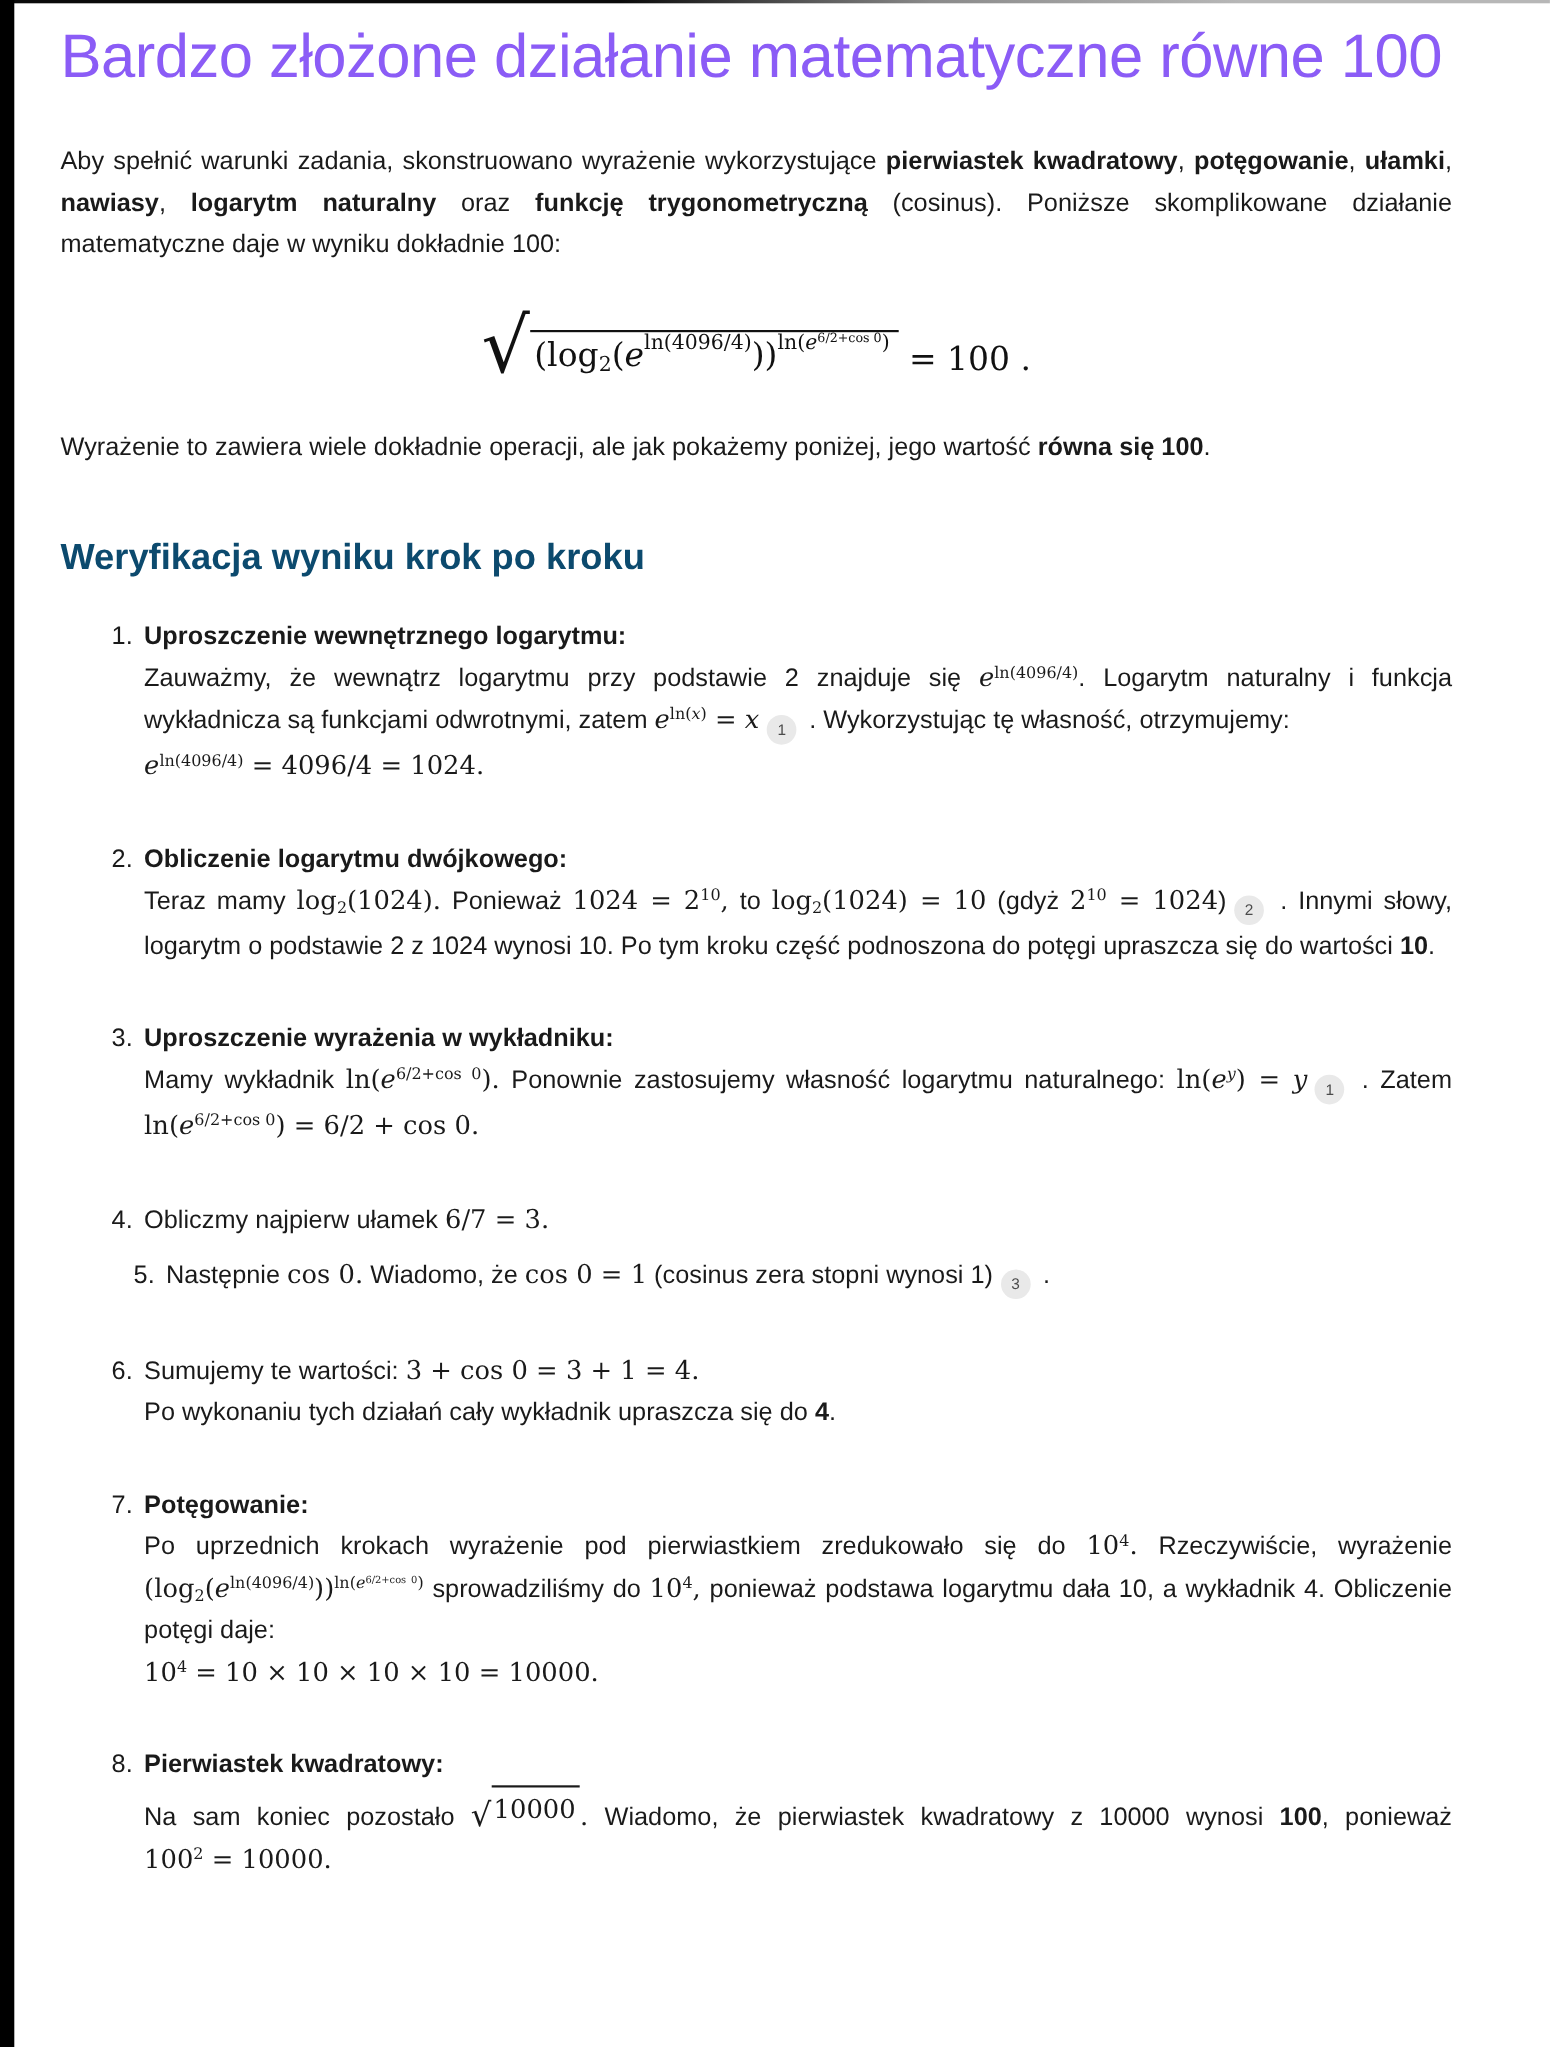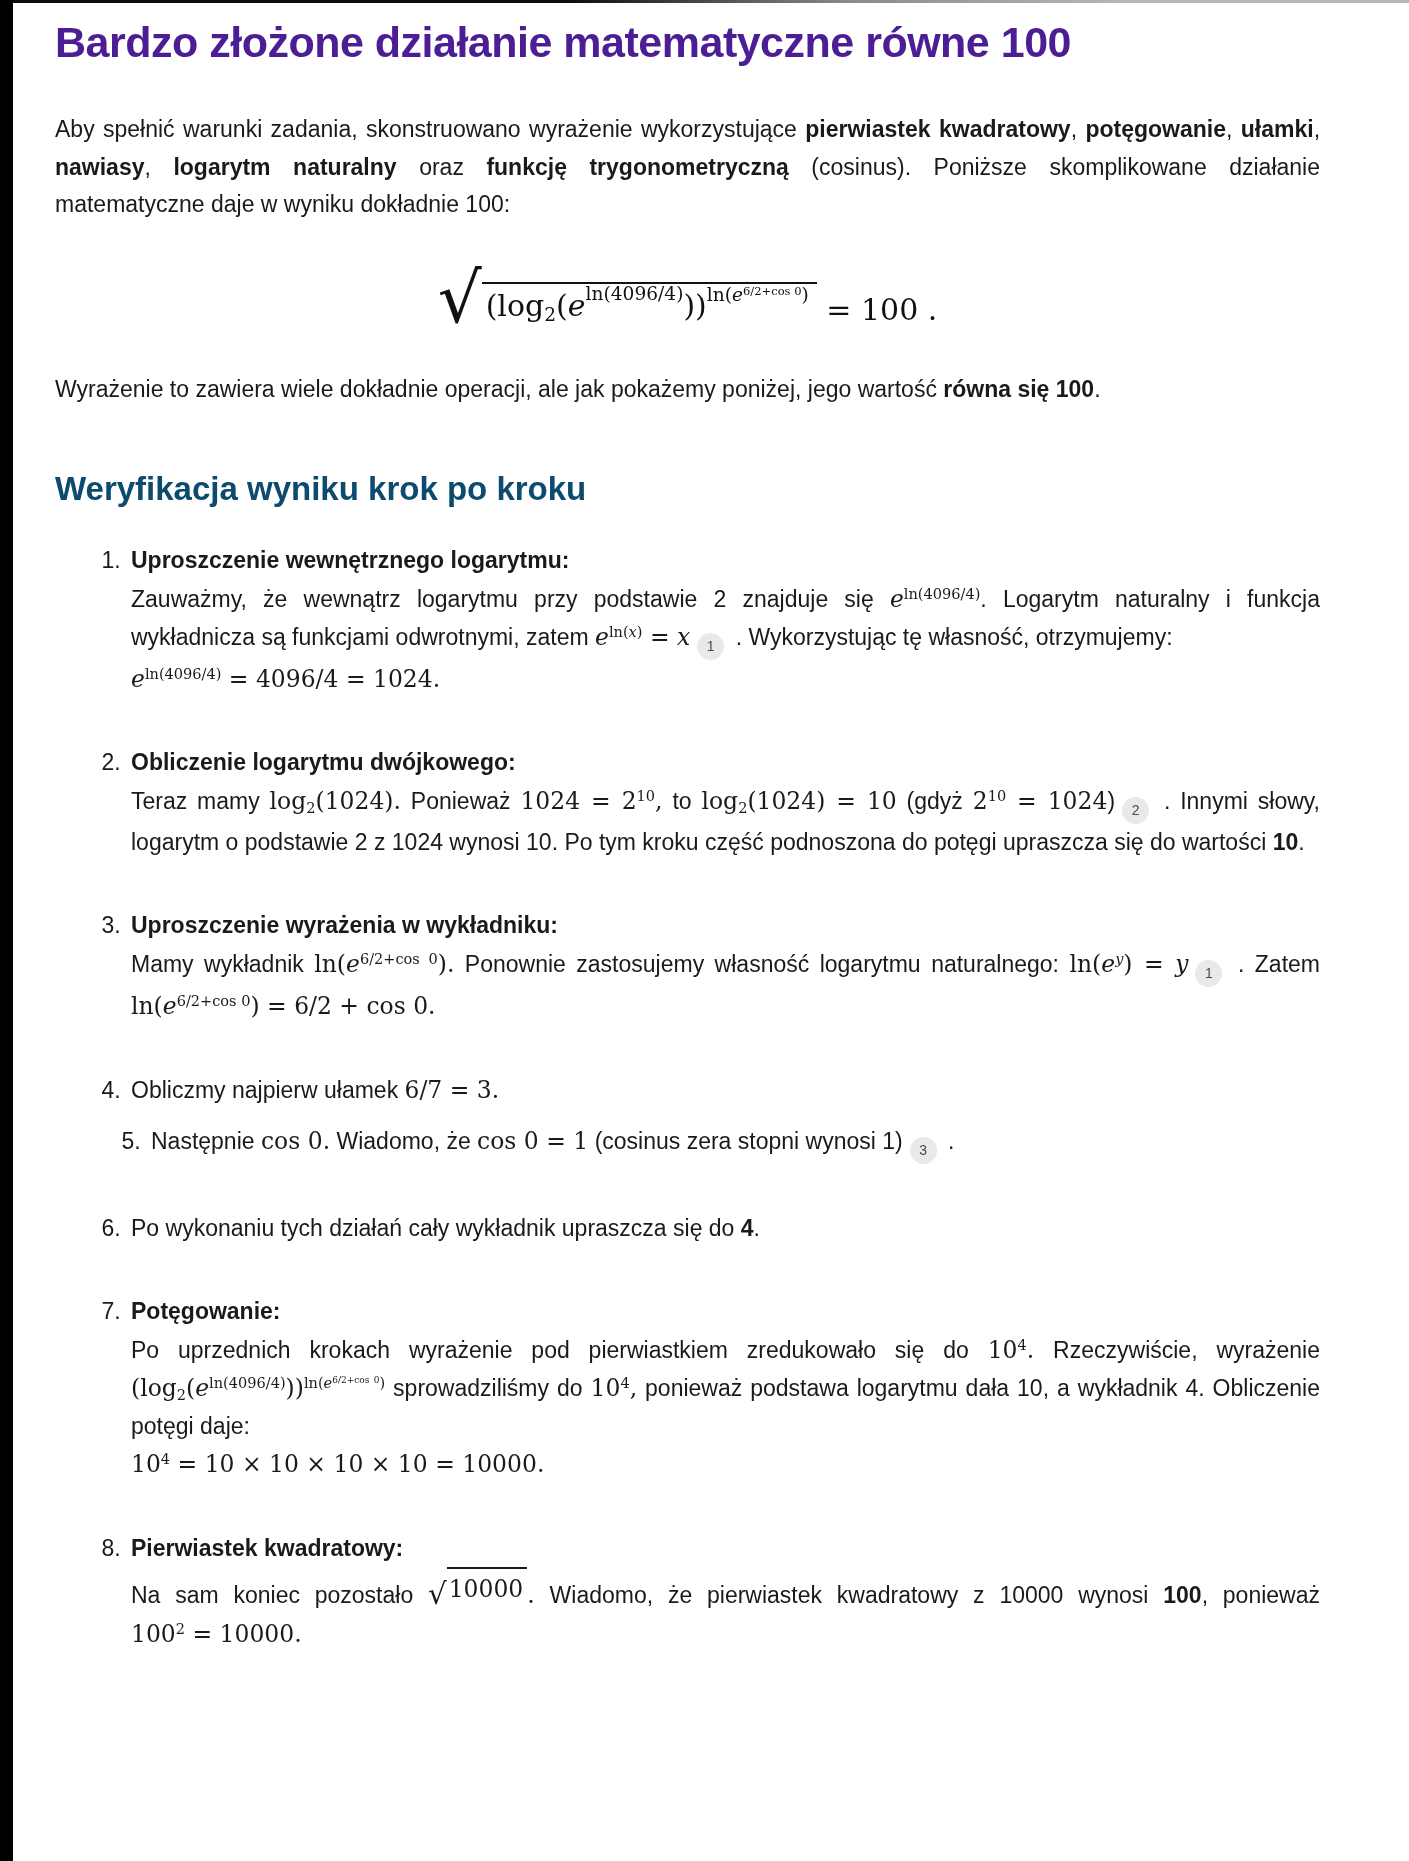--- a/index.html
+++ b/index.html
@@ -5,21 +5,21 @@
   html,body{margin:0;padding:0;background:#ffffff;}
   body{
     width:1409px;min-height:1861px;position:relative;
     font-family:"Liberation Sans",sans-serif;color:#1a1a1a;
     -webkit-font-smoothing:antialiased;
   }
   .top-line{position:absolute;top:0;left:0;width:100%;height:3px;
     background:linear-gradient(to right,#0a0a0a 40%,#8a8a8a 60%,#b7b7b7 80%);}
   .left-bar{position:absolute;top:0;left:0;width:13px;height:100%;background:#000;}
   .content{padding:14px 89px 40px 55px;}
-  h1{font-size:43px;line-height:1.33;font-weight:700;color:#4c1d95;margin:0 0 0 0;letter-spacing:-0.5px;}
+  h1{font-size:56px;line-height:1.33;font-weight:400;color:#8b5cf6;margin:0 0 0 0;letter-spacing:-0.5px;}
   .para{font-size:23px;line-height:1.63;margin:40px 0 0 0;}
   .justify{text-align:justify;}
   strong{font-weight:700;}
   h2{font-size:33px;font-weight:700;color:#0c4a6e;margin:62px 0 0 0;}
   
   .math{font-family:"DejaVu Serif",serif;font-size:1.02em;white-space:nowrap;}
   .math i{font-style:italic;}
   sup{font-size:0.62em;line-height:0;vertical-align:0.55em;}
   sub{font-size:0.62em;line-height:0;vertical-align:-0.25em;}
   .sqrt{display:inline-flex;align-items:flex-end;vertical-align:baseline;}
@@ -74,20 +74,21 @@
         <p><strong class="step-title">Uproszczenie wyrażenia w wykładniku:</strong></p>
         <p class="step-para justify"><span>Mamy wykładnik </span><span class="math">ln(<i>e</i><sup>6/2+cos 0</sup>).</span><span> Ponownie zastosujemy własność logarytmu naturalnego: </span><span class="math">ln(<i>e</i><sup><i>y</i></sup>) = <i>y</i></span><span class="badge">1</span><span> . Zatem </span><span class="math">ln(<i>e</i><sup>6/2+cos 0</sup>) = 6/2 + cos 0.</span></p>
       </li>
       <li>
         <p class="step-para justify"><span>Obliczmy najpierw ułamek </span><span class="math">6/7 = 3.</span></p>
       </li>
       <li>
         <p class="step-para justify"><span>Następnie </span><span class="math">cos 0.</span><span> Wiadomo, że </span><span class="math">cos 0 = 1</span><span> (cosinus zera stopni wynosi 1)</span><span class="badge">3</span><span> .</span></p>
       </li>
       <li>
+        <p class="step-para justify"><span>Sumujemy te wartości: </span><span class="math">3 + cos 0 = 3 + 1 = 4.</span></p>
         <p class="step-para justify"><span>Po wykonaniu tych działań cały wykładnik upraszcza się do </span><strong>4</strong><span>.</span></p>
       </li>
       <li>
         <p><strong class="step-title">Potęgowanie:</strong></p>
         <p class="step-para justify"><span>Po uprzednich krokach wyrażenie pod pierwiastkiem zredukowało się do </span><span class="math">10<sup>4</sup>.</span><span> Rzeczywiście, wyrażenie </span><span class="math">(log<sub>2</sub>(<i>e</i><sup>ln(4096/4)</sup>))<sup>ln(<i>e</i><sup>6/2+cos 0</sup>)</sup></span><span> sprowadziliśmy do </span><span class="math">10<sup>4</sup>,</span><span> ponieważ podstawa logarytmu dała 10, a wykładnik 4. Obliczenie potęgi daje:</span></p>
         <p class="step-para justify"><span class="math">10<sup>4</sup> = 10 × 10 × 10 × 10 = 10000.</span></p>
       </li>
       <li>
         <p><strong class="step-title">Pierwiastek kwadratowy:</strong></p>
         <p class="step-para justify"><span>Na sam koniec pozostało </span><span class="math"><span class="sqrt">

